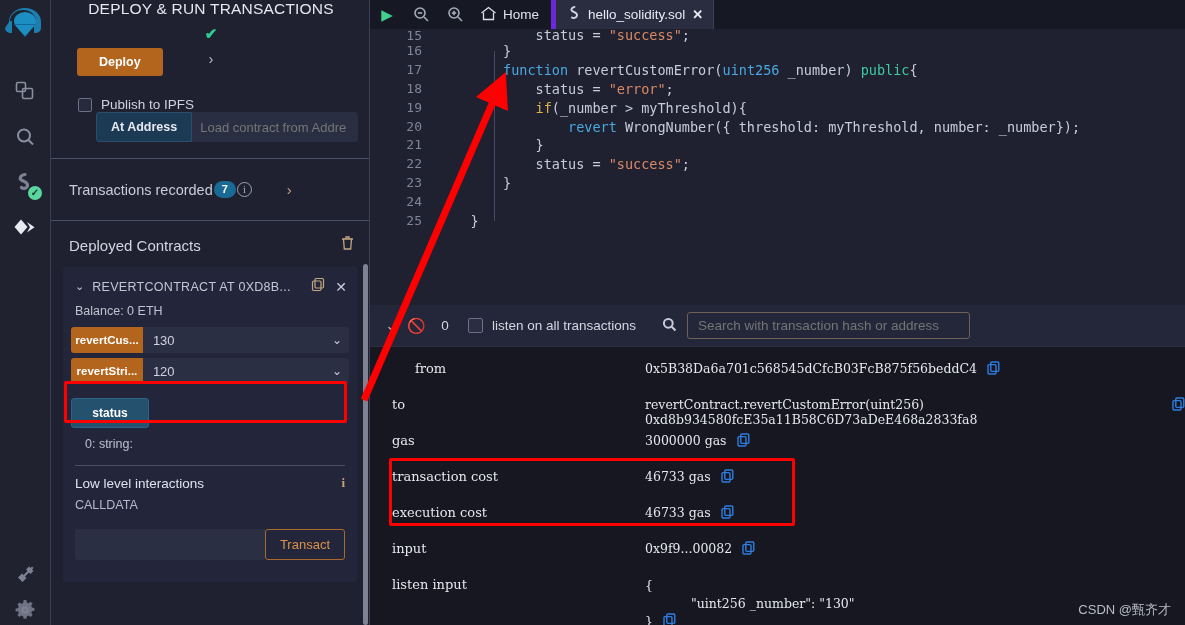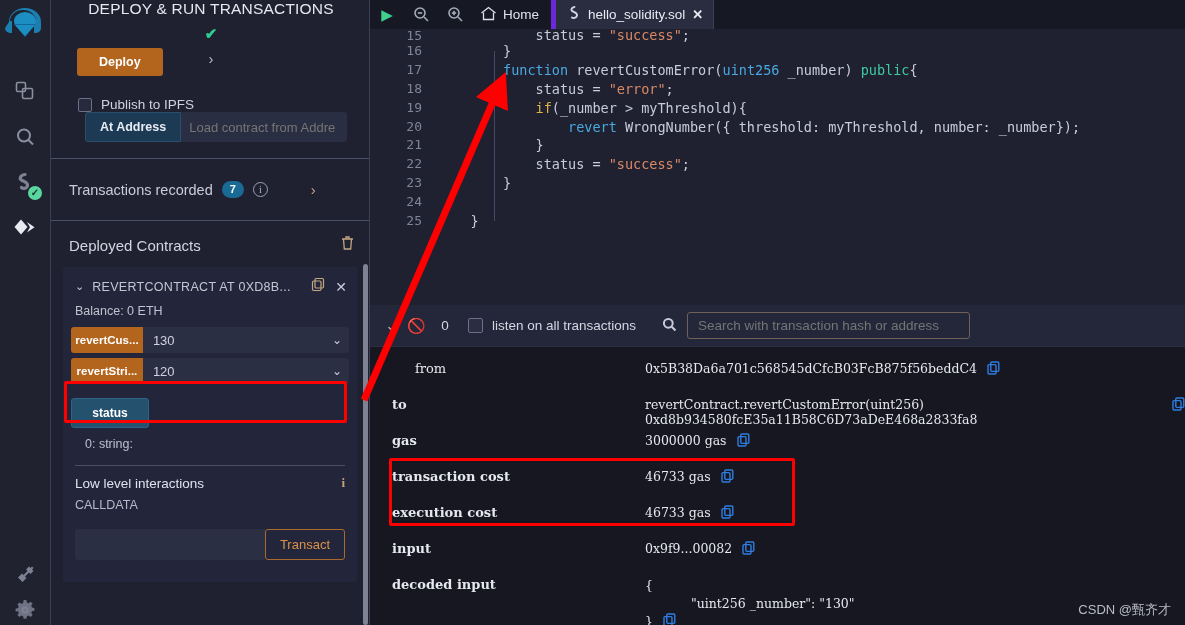--- a/index.html
+++ b/index.html
@@ -61,36 +61,36 @@
     background: #b3651e; color: #fff; border: none;
     font-size: 12.5px; font-weight: bold;
     padding: 7px 22px; border-radius: 3px;
     margin: 10px 0 9px 12px; cursor: pointer;
     font-family: "Liberation Sans", sans-serif;
   }
   .ipfs-row { display: flex; align-items: center; gap: 9px; margin: 12px 0 0 13px; }
   .sq-check { width: 14px; height: 14px; border: 1px solid #6b7087; border-radius: 2px; background: #262a3c; }
   .ipfs-label { font-size: 13.5px; color: #cfd2dd; }
   .or-row { text-align: center; font-size: 13px; color: #cfd2dd; margin: 11px 0 9px 10px; }
-  .at-addr-row { display: flex; margin-left: 20px; }
+  .at-addr-row { display: flex; margin-left: 31px; }
   .at-addr-btn {
     background: #1d3a55; color: #e7eaf2; border: 1px solid #2b4d6e;
     font-size: 12.5px; font-weight: bold; padding: 7px 14px; border-radius: 3px 0 0 3px;
     white-space: nowrap; cursor: pointer;
     font-family: "Liberation Sans", sans-serif;
   }
   .at-addr-input {
     background: #2a2e42; border: none; border-radius: 0 3px 3px 0;
     color: #72778c; font-size: 13px; padding: 7px 8px; width: 166px;
     font-family: "Liberation Sans", sans-serif;
   }
   .hr { height: 1px; background: #4a4f66; margin: 16px 0 0 0; }
 
   .tx-recorded {
-    display: flex; align-items: center; gap: 9px;
+    display: flex; align-items: center; gap: 1px;
     padding: 22px 0 22px 18px; font-size: 14.5px; color: #c9ccd8;
   }
   .pill {
     background: #1a6a96; color: #fff; font-size: 11px; font-weight: bold;
     border-radius: 9px; padding: 1px 8px; line-height: 15px;
   }
   .info-circle {
     width: 15px; height: 15px; border: 1px solid #9aa0b2; border-radius: 50%;
     font-size: 10px; line-height: 13px; text-align: center; color: #b6bac8;
     font-family: "Liberation Serif", serif;
@@ -212,21 +212,21 @@
     flex: 1 1 auto; position: relative; overflow: hidden;
     font-family: "DejaVu Serif", serif;
     padding: 14px 0 0 0;
   }
   .kv { display: flex; align-items: flex-start; height: 36px; }
   .kv.tall { height: auto; }
   .kv-key {
     width: 275px; flex: 0 0 275px; padding-left: 45px;
     color: #e6e8ef; font-size: 13px;
   }
-  .kv-key.b { font-weight: bold; padding-left: 22px; }
+  .kv-key.b { font-weight: normal; padding-left: 22px; }
   .kv-val {
     color: #e6e8ef; font-size: 12.5px; display: flex; align-items: flex-start; gap: 10px;
     font-family: "DejaVu Serif", serif;
   }
   .copy-ic { color: #2f7de1; font-size: 13px; cursor: pointer; line-height: 1.1; }
   .dec-block { line-height: 1.45; }
   .dec-indent { padding-left: 46px; }
 
   
   .red-box {
@@ -542,21 +542,21 @@
               <div class="kv-key b">input</div>
               <div class="kv-val">
                 <span>0x9f9...00082</span>
                 <span class="copy-ic"><svg width="13" height="14" viewBox="0 0 13 14" fill="none" stroke="#2f7de1" stroke-width="1.4">
                     <rect x="3.8" y="1" width="8" height="9.4" rx="1.1"></rect>
                     <rect x="1" y="3.6" width="8" height="9.4" rx="1.1"></rect>
                   </svg></span>
               </div>
             </div>
             <div class="kv tall">
-              <div class="kv-key b">decoded input</div>
+              <div class="kv-key b">listen input</div>
               <div class="kv-val dec-block" style="display: block;">
                 <div>{</div>
                 <div class="dec-indent">"uint256 _number": "130"</div>
                 <div style="display: flex; gap: 10px; align-items: center;">
                   <span>}</span>
                   <span class="copy-ic"><svg width="13" height="14" viewBox="0 0 13 14" fill="none" stroke="#2f7de1" stroke-width="1.4">
                       <rect x="3.8" y="1" width="8" height="9.4" rx="1.1"></rect>
                       <rect x="1" y="3.6" width="8" height="9.4" rx="1.1"></rect>
                     </svg></span>
                 </div>

